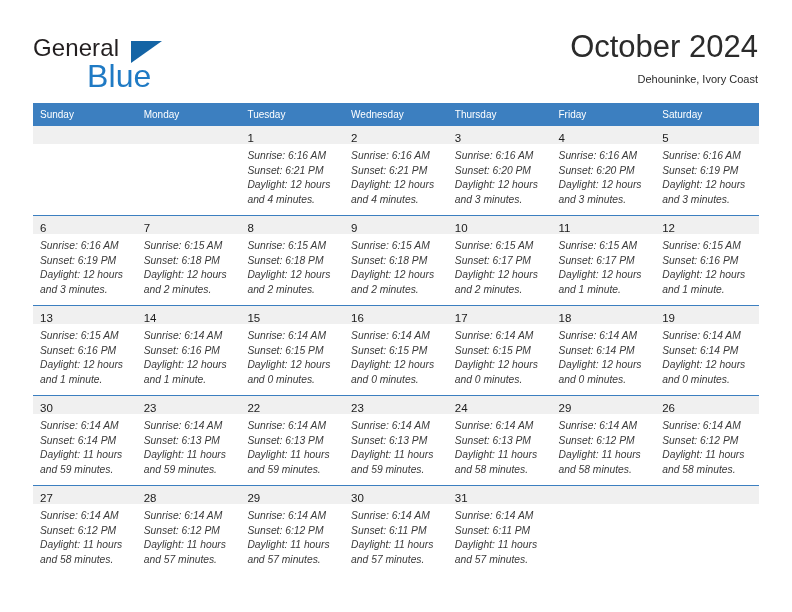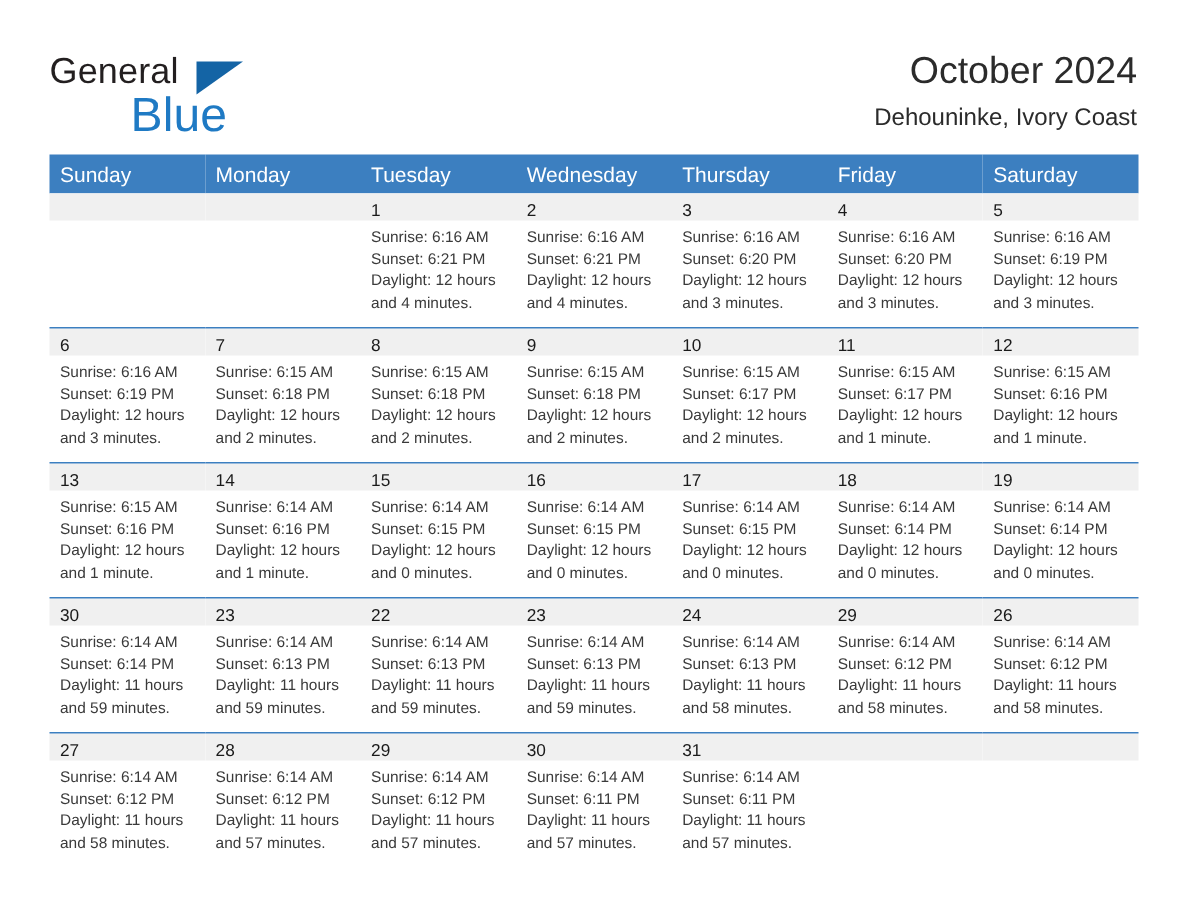--- a/index.html
+++ b/index.html
@@ -64,27 +64,27 @@
     border-bottom: 22px solid transparent;
   }
 
   .title-block {
     position: absolute;
     right: 34px;
     top: 32px;
     text-align: right;
   }
   .cal-title {
-    font-size: 25px;
+    font-size: 31px;
     color: #2b2b2b;
     line-height: 30px;
     white-space: nowrap;
   }
   .cal-subtitle {
-    font-size: 16px;
+    font-size: 11px;
     color: #2b2b2b;
     line-height: 20px;
     margin-top: 7px;
     white-space: nowrap;
   }
 
   
   .calendar {
     position: absolute;
     left: 33px;
@@ -92,21 +92,21 @@
     width: 726px;
   }
   table.cal {
     width: 726px;
     border-collapse: collapse;
     table-layout: fixed;
   }
   table.cal th {
     background: #3c7fc0;
     color: #ffffff;
-    font-size: 14px;
+    font-size: 10px;
     font-weight: normal;
     text-align: left;
     padding: 5px 0 5px 7px;
     height: 13px;
     border: none;
   }
   table.cal td {
     vertical-align: top;
     padding: 0;
     height: 89px;
@@ -122,20 +122,21 @@
     padding: 2px 0 1px 7px;
     box-sizing: border-box;
   }
   .daynum {
     font-size: 11.5px;
     color: #1a1a1a;
     line-height: 14px;
   }
   .cell-body {
     padding: 5px 4px 0 7px;
+    font-style: italic;
   }
   .cell-body div {
     font-size: 10.3px;
     line-height: 14.6px;
     color: #3a3a3a;
     white-space: nowrap;
   }
   td.empty .daynum-band { background: #f0f0f0; }
   td.empty .cell-body { }
 </style>

